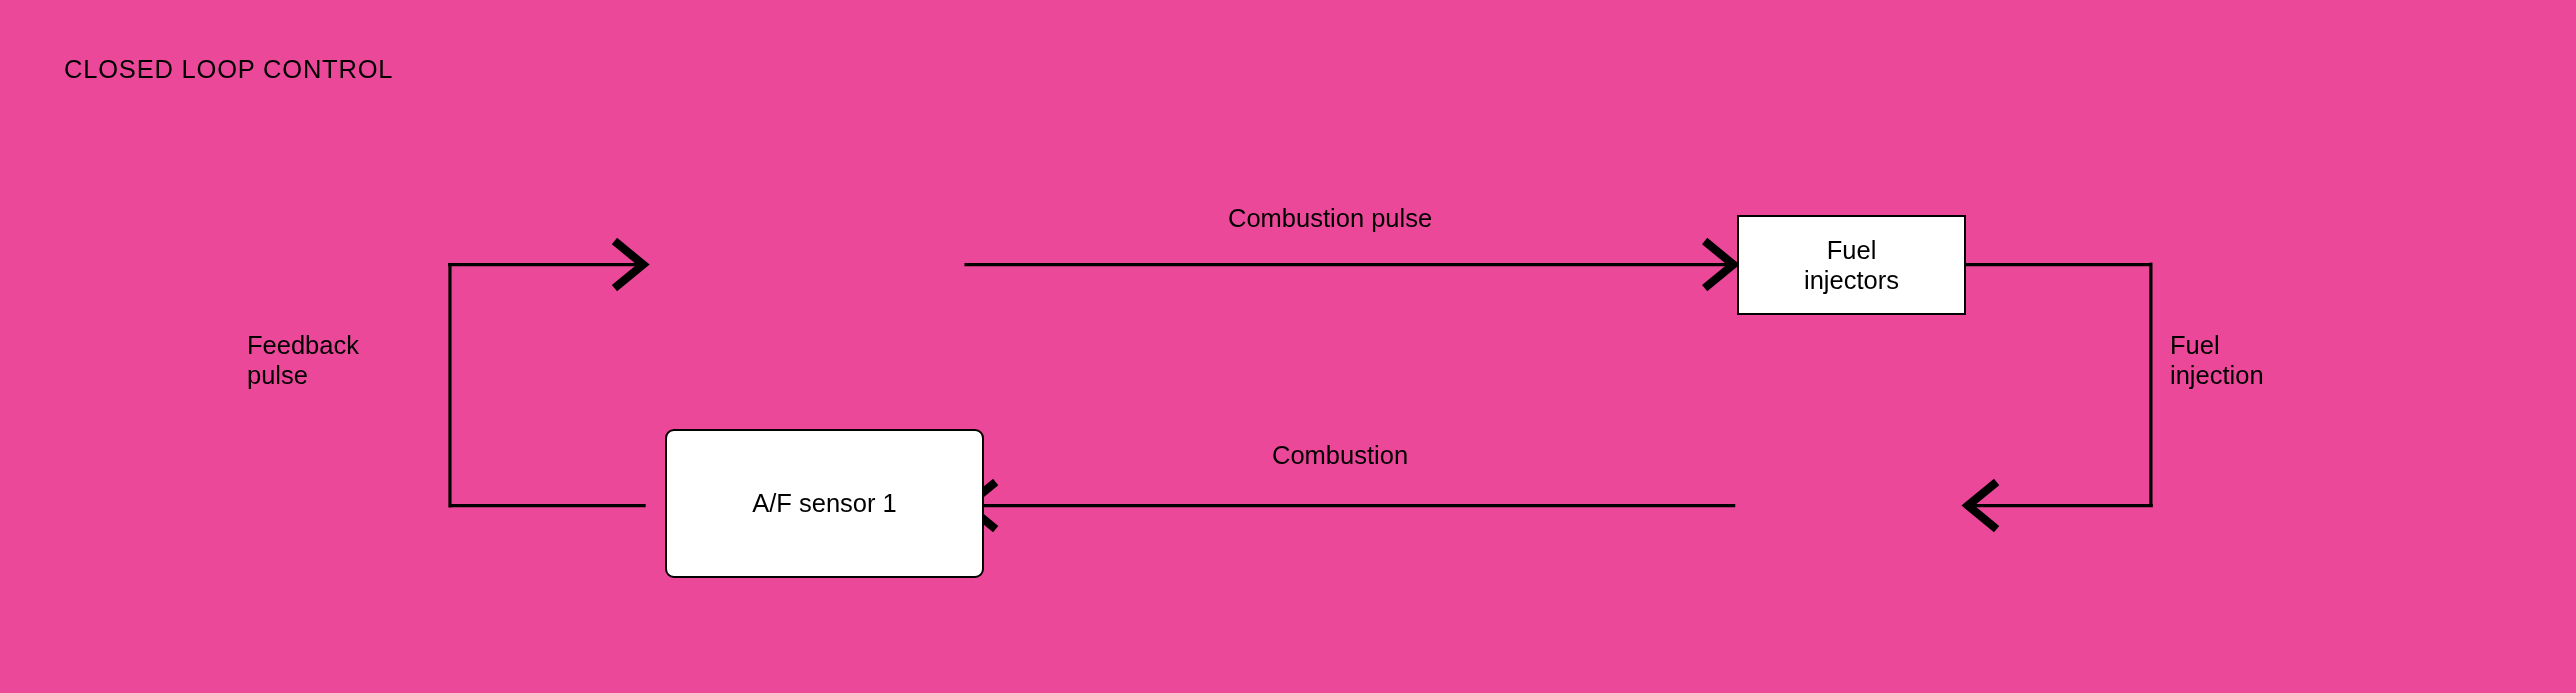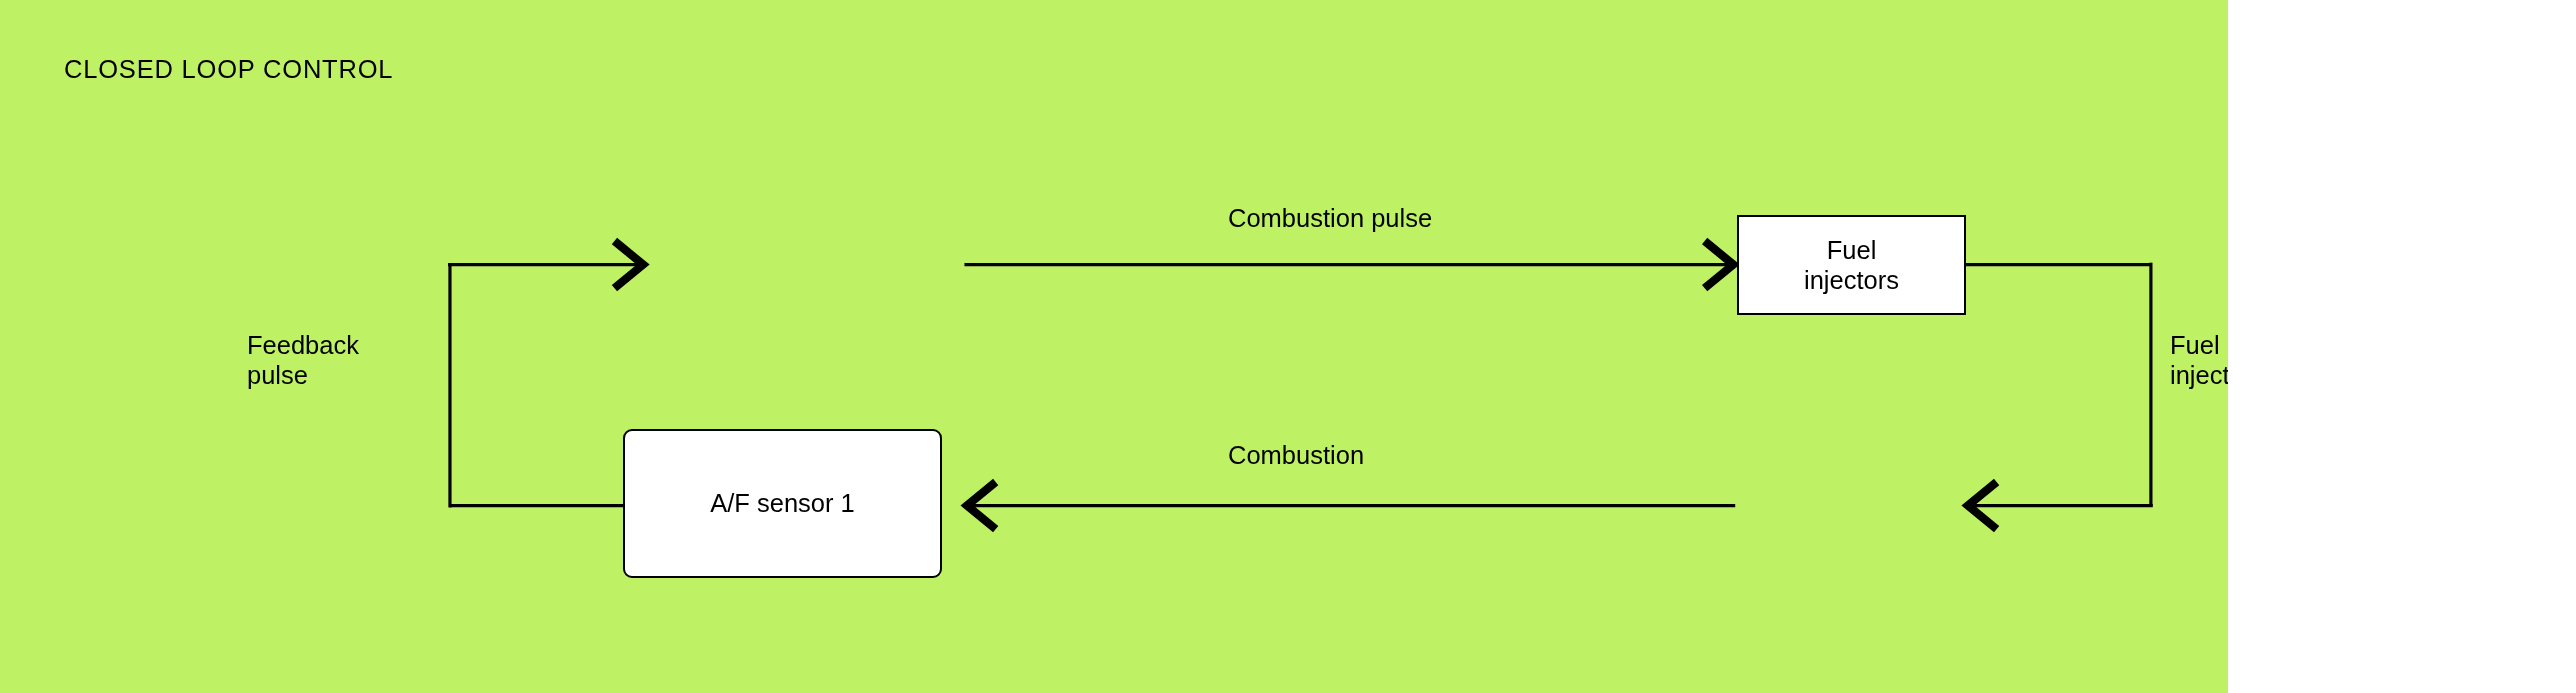--- a/index.html
+++ b/index.html
@@ -7,23 +7,23 @@
     margin: 0;
     padding: 0;
     background: #ffffff;
   }
   body {
     font-family: "Liberation Sans", sans-serif;
     color: #000000;
   }
   #stage {
     position: relative;
-    width: 2228px;
+    width: 2576px;
     height: 693px;
-    background: #bef264;
+    background: #ec4899;
     overflow: hidden;
   }
   #diagram-svg {
     position: absolute;
     left: 0;
     top: 0;
     width: 2576px;
     height: 693px;
     display: block;
   }
@@ -52,21 +52,21 @@
     color: #000000;
     white-space: pre-line;
   }
   #node-ecm {
     left: 645px;
     top: 189px;
     width: 319px;
     height: 149px;
   }
   #node-af-sensor {
-    left: 623px;
+    left: 665px;
     top: 429px;
     width: 319px;
     height: 149px;
     border-radius: 9px;
   }
   #node-fuel-injectors {
     left: 1737px;
     top: 215px;
     width: 229px;
     height: 100px;
@@ -82,21 +82,21 @@
     font-size: 25.5px;
     line-height: 1.18;
     color: #000000;
     white-space: pre-line;
   }
   #label-injection-pulse {
     left: 1228px;
     top: 203px;
   }
   #label-combustion {
-    left: 1228px;
+    left: 1272px;
     top: 440px;
   }
   #label-fuel-injection {
     left: 2170px;
     top: 330px;
   }
   #label-feedback-signal {
     left: 247px;
     top: 330px;
   }

